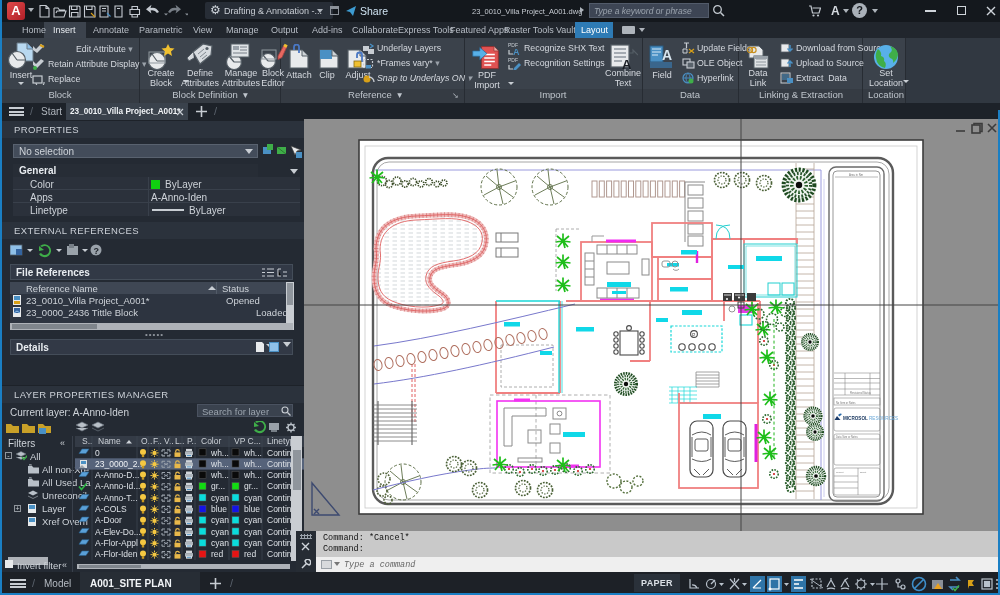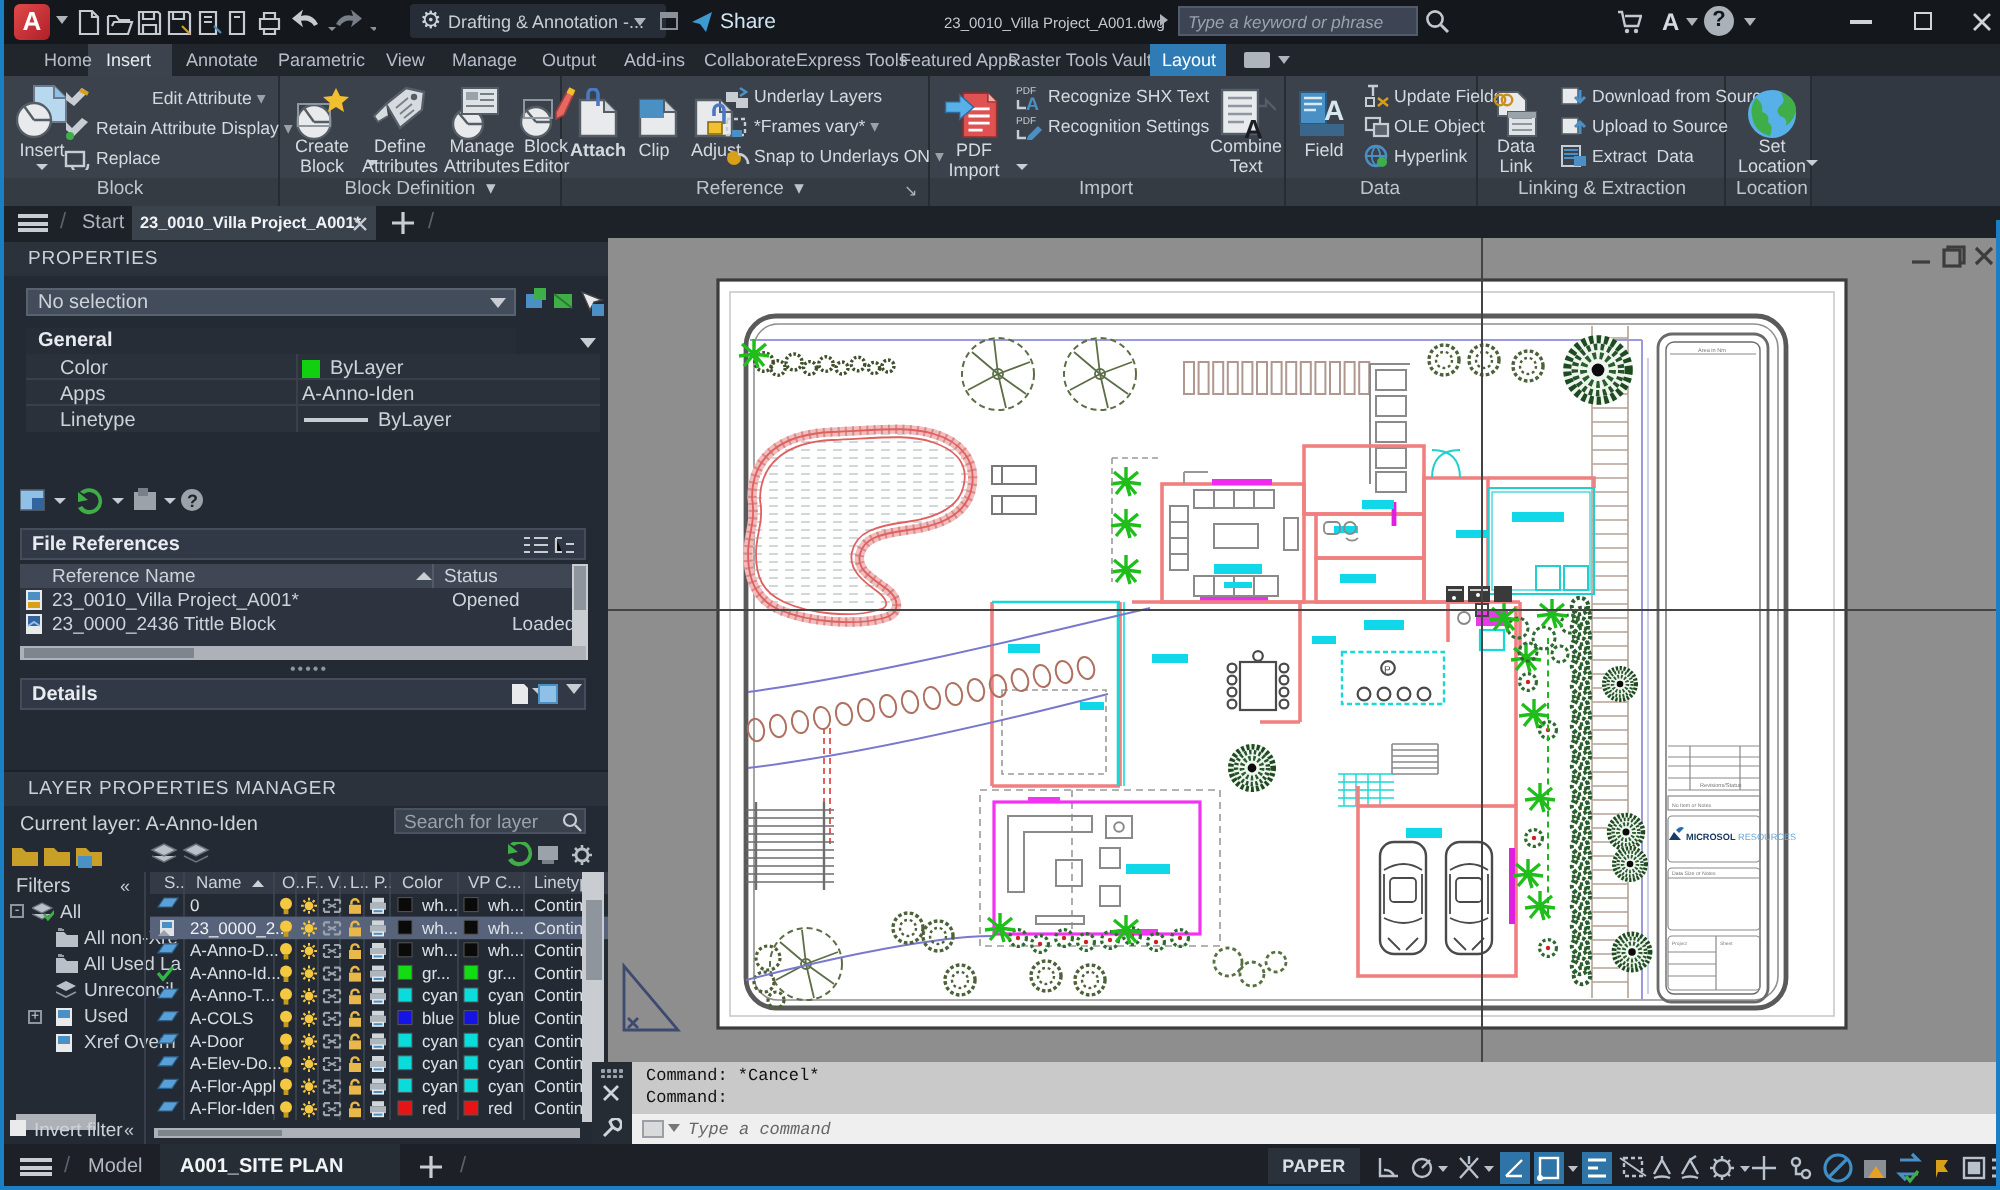--- a/index.html
+++ b/index.html
@@ -189,21 +189,21 @@
       <path d="M26,3 l3,1.5" stroke="#f0c030" stroke-width="3"></path>
     </svg>
     <div class="bigbtn" style="left:254px;top:30px;width:38px;">Block<br>Editor</div>
     <div class="plabel" style="left:155px;width:110px;">Block Definition &nbsp;▾</div>
 
     <svg class="abs" style="left:286px;top:6px" width="26" height="26" viewBox="0 0 26 26">
       <path d="M4,6 h12 l6,6 v12 h-18 z" fill="#e8eaec" stroke="#555e66" stroke-width="1.2"></path>
       <path d="M16,6 v6 h6" fill="#cfd4d8" stroke="#555e66" stroke-width="1"></path>
       <path d="M8,6 v-3 a2.5,2.5 0 0 1 5,0 v6" fill="none" stroke="#4a78c4" stroke-width="1.8"></path>
     </svg>
-    <div class="bigbtn" style="left:281px;top:32px;width:36px;font-weight:bold;">Attach</div>
+    <div class="bigbtn" style="left:281px;top:32px;width:36px;">Attach</div>
     <svg class="abs" style="left:316px;top:6px" width="26" height="26" viewBox="0 0 26 26">
       <path d="M4,6 h12 l6,6 v12 h-18 z" fill="#e8eaec" stroke="#555e66" stroke-width="1.2"></path>
       <rect x="4" y="6" width="12" height="9" fill="#4a90c4"></rect>
       <path d="M16,6 v6 h6" fill="#cfd4d8" stroke="#555e66" stroke-width="1"></path>
     </svg>
     <div class="bigbtn" style="left:313px;top:32px;width:28px;">Clip</div>
     <svg class="abs" style="left:344px;top:6px" width="26" height="26" viewBox="0 0 26 26">
       <path d="M4,6 h12 l6,6 v12 h-18 z" fill="#e8eaec" stroke="#555e66" stroke-width="1.2"></path>
       <path d="M16,6 v6 h6" fill="#cfd4d8" stroke="#555e66" stroke-width="1"></path>
       <path d="M13,14 v-3 a2.5,2.5 0 0 1 5,0 v7" fill="none" stroke="#4a78c4" stroke-width="1.8"></path>
@@ -217,21 +217,21 @@
     <div class="rowbtn" style="left:377px;top:3px;">Underlay Layers</div>
     <svg class="abs" style="left:362px;top:20px" width="13" height="12" viewBox="0 0 13 12">
         <rect x="1.5" y="1.5" width="9" height="8" fill="none" stroke="#c8cdd3" stroke-width="1.2" stroke-dasharray="2 1.5"></rect>
         <rect x="4" y="7" width="5" height="3.5" fill="#4a90c4"></rect>
       </svg>
     <div class="rowbtn" style="left:377px;top:18px;">*Frames vary* <span style="color:#9aa1a9">▾</span></div>
     <svg class="abs" style="left:362px;top:35px" width="13" height="12" viewBox="0 0 13 12">
         <circle cx="5" cy="6" r="3.5" fill="#d8a018"></circle>
         <path d="M7,4 a5,5 0 0 1 5,5" fill="none" stroke="#c8cdd3" stroke-width="1.3"></path>
       </svg>
-    <div class="rowbtn" style="left:377px;top:33px;">Snap to Underlays ON <span style="color:#9aa1a9">▾</span></div>
+    <div class="rowbtn" style="left:377px;top:33px;font-style:italic;">Snap to Underlays ON <span style="color:#9aa1a9">▾</span></div>
     <div class="plabel" style="left:320px;width:110px;">Reference &nbsp;▾</div>
     <div class="abs" style="left:452px;bottom:3px;width:9px;height:9px;color:#aeb4bb;font-size:8px;line-height:9px;">↘</div>
 
     <svg class="abs" style="left:471px;top:5px" width="30" height="30" viewBox="0 0 34 32">
       <path d="M12,3 h14 l5,5 v20 h-19 z" fill="#e05252" stroke="#903030" stroke-width="1"></path>
       <path d="M26,3 v5 h5" fill="#f0b0a8" stroke="#903030" stroke-width="0.8"></path>
       <path d="M15,12 h12 M15,16 h12 M15,20 h12 M15,24 h8" stroke="#fff" stroke-width="1.6"></path>
       <path d="M2,8 h8 v-4 l8,7 -8,7 v-4 h-8 z" fill="#58b0e8" stroke="#2a6a9a" stroke-width="0.8"></path>
     </svg>
     <div class="bigbtn" style="left:466px;top:32px;width:42px;">PDF<br>Import</div>
@@ -358,20 +358,21 @@
     <div class="prow" style="left:165px;top:58.5px;">ByLayer</div>
     <div class="abs" style="left:13px;top:70px;width:287px;height:13px;background:#2b313b;border-bottom:1px solid #39404b;"></div>
     <div class="prow" style="left:30px;top:71.5px;">Apps</div>
     <div class="prow" style="left:151px;top:71.5px;">A-Anno-Iden</div>
     <div class="abs" style="left:13px;top:83px;width:287px;height:13px;background:#2b313b;"></div>
     <div class="prow" style="left:30px;top:84.5px;">Linetype</div>
     <div class="abs" style="left:152px;top:89px;width:32px;height:1.5px;background:#c8cdd3;"></div>
     <div class="prow" style="left:189px;top:84.5px;">ByLayer</div>
     <div class="abs" style="left:148px;top:57px;width:1px;height:39px;background:#39404b;"></div>
 
+    <div class="phead" style="top:102px;">EXTERNAL REFERENCES</div>
     <div class="pbody" style="top:119px;height:146px;"></div>
     <svg class="abs" style="left:10px;top:123px" width="92" height="15" viewBox="0 0 92 15">
       <rect x="0" y="2" width="12" height="10" fill="#8fc0e8" stroke="#55626e" stroke-width="0.8"></rect>
         <rect x="6" y="6" width="6" height="6" fill="#3464a0"></rect>
       <path d="M17,6 l3,3 3,-3 z" fill="#c8cdd3"></path>
       <path d="M32,4 a4.5,4.5 0 1 1 -1,6 l-2,1 a6.5,6.5 0 1 0 1,-8 z M29,3 l0,5 5,-1 z" fill="#3fae49"></path>
       <path d="M46,6 l3,3 3,-3 z" fill="#c8cdd3"></path>
       <rect x="57" y="3" width="11" height="9" fill="#9aa2aa"></rect>
         <rect x="59" y="1" width="5" height="4" fill="#777f87"></rect>
       <path d="M72,6 l3,3 3,-3 z" fill="#c8cdd3"></path>
@@ -474,21 +475,21 @@
     <svg class="abs" style="left:28px;top:370px" width="11" height="10" viewBox="0 0 11 10">
         <path d="M0,3 l5,-2.5 5,2.5 -5,2.5 z" fill="#b9c0c8"></path>
         <path d="M0,6 l5,2.5 5,-2.5" fill="none" stroke="#8f959c" stroke-width="0.8"></path>
       </svg>
     <div class="prow" style="left:42px;top:370px;font-size:9.5px;">Unreconcil</div>
     <div class="abs" style="left:14px;top:385px;width:7px;height:7px;border:1px solid #8f959c;color:#c8cdd3;font-size:7px;line-height:6px;text-align:center;">+</div>
     <svg class="abs" style="left:28px;top:383px" width="11" height="10" viewBox="0 0 11 10">
         <rect x="0" y="1" width="8" height="9" fill="#e8eaec"></rect>
         <rect x="1" y="2" width="6" height="4" fill="#4a90c4"></rect>
       </svg>
-    <div class="prow" style="left:42px;top:383px;font-size:9.5px;">Used</div>
+    <div class="prow" style="left:42px;top:383px;font-size:9.5px;">Layer</div>
     <svg class="abs" style="left:28px;top:396px" width="11" height="10" viewBox="0 0 11 10">
         <rect x="0" y="1" width="8" height="9" fill="#e8eaec"></rect>
         <rect x="1" y="2" width="6" height="4" fill="#4a90c4"></rect>
       </svg>
     <div class="prow" style="left:42px;top:396px;font-size:9.5px;">Xref Overri</div>
     <div class="abs" style="left:72px;top:316px;width:1px;height:136px;background:#39404b;"></div>
 
     <svg class="abs" style="left:75px;top:316px;" width="229" height="125" viewBox="0 0 229 125">
       <defs>
         <g id="para">

